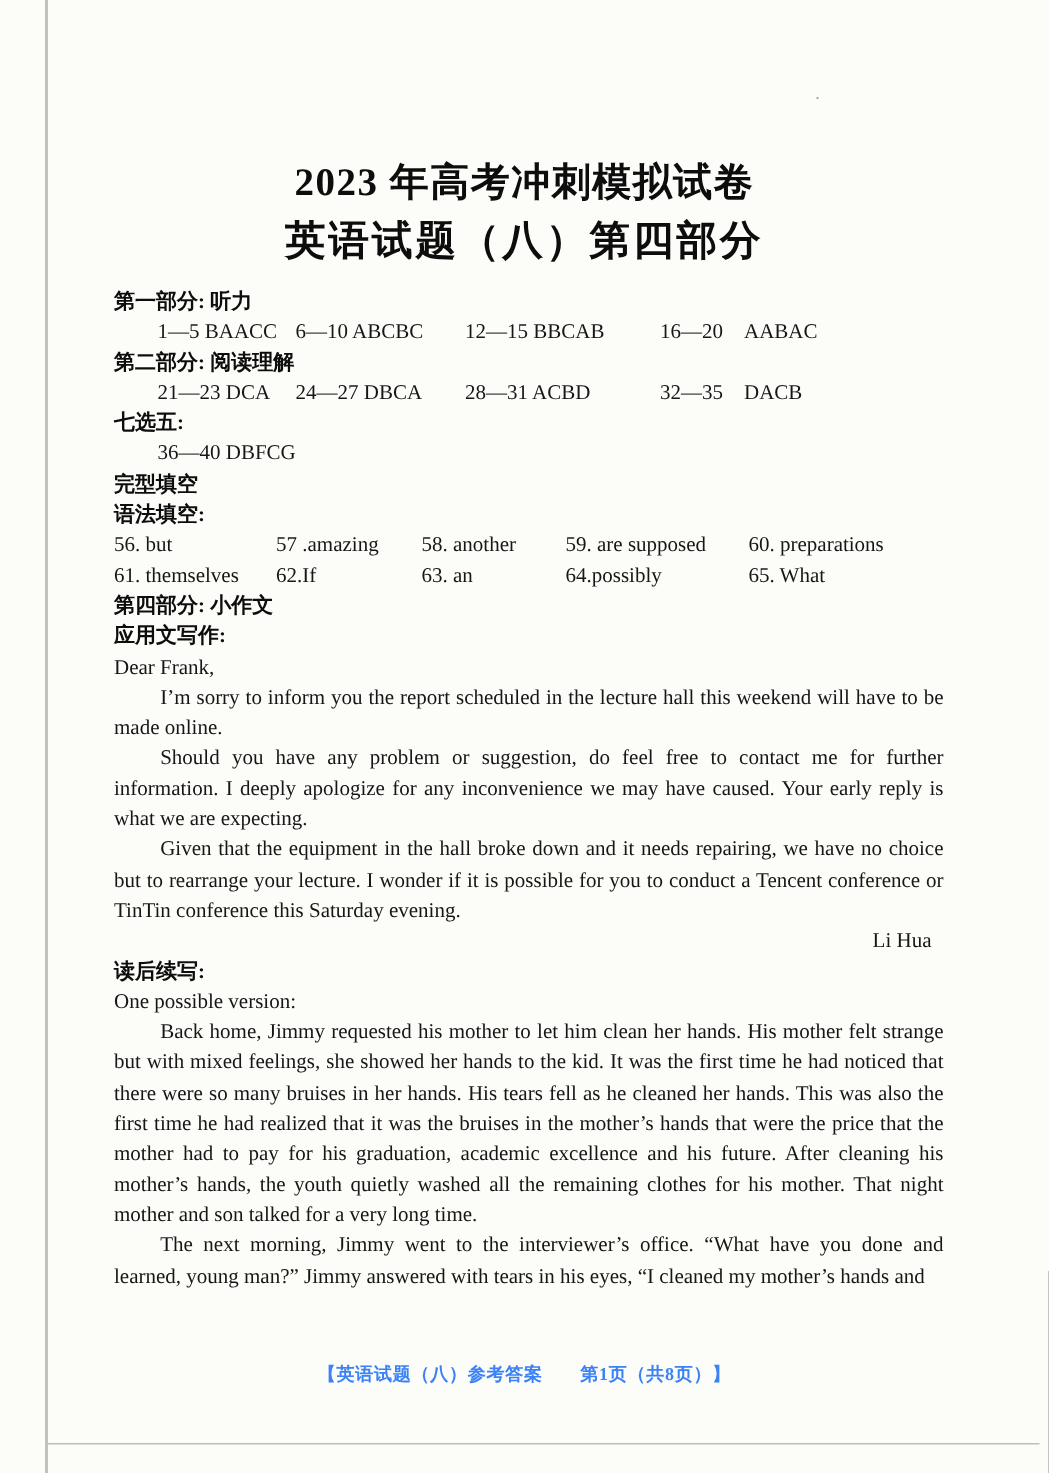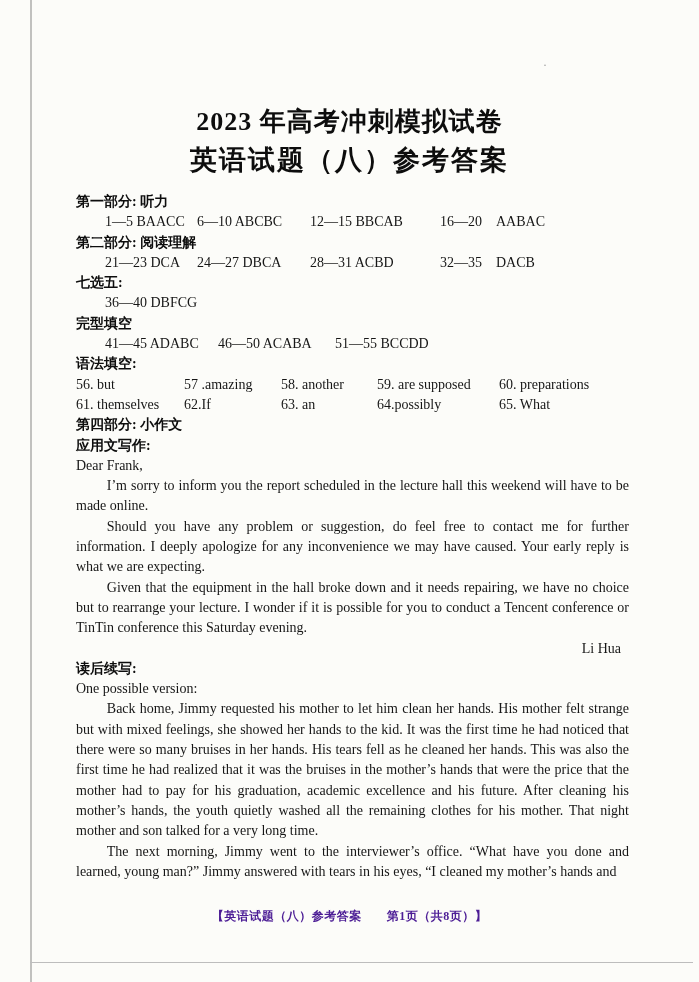--- a/index.html
+++ b/index.html
@@ -53,34 +53,34 @@
   .ansline.three span:nth-child(2) { width: 117px; }
   .grammar-row {
     display: grid;
     grid-template-columns: 108px 97px 96px 122px 1fr;
   }
   .para { text-indent: 2.2em; text-align: justify; }
   .closing { text-align: right; padding-right: 8px; }
   .footer {
     position: absolute; top: 908px; left: 0; width: 100%;
     text-align: center;
-    font-size: 12px; font-weight: 700; color: #4c1d95;
+    font-size: 12px; font-weight: 700; color: #3b82f6;
     letter-spacing: .5px;
   }
 </style>
 </head>
 <body>
 
 <div class="page">
   <span class="edge-left"></span>
   <span class="edge-bottom"></span>
   <span class="speck">·</span>
 
   <h1 class="title">2023 年高考冲刺模拟试卷</h1>
-  <h2 class="subtitle">英语试题（八）参考答案</h2>
+  <h2 class="subtitle">英语试题（八）第四部分</h2>
 
   <div class="content">
 
     <p class="h">第一部分: 听力</p>
     <p class="ansline four indent">
       <span>1—5 BAACC</span>
       <span>6—10 ABCBC</span>
       <span>12—15 BBCAB</span>
       <span>16—20　AABAC</span>
     </p>
@@ -92,25 +92,20 @@
       <span>28—31 ACBD</span>
       <span>32—35　DACB</span>
     </p>
 
     <p class="h">七选五:</p>
     <p class="ansline indent">
       <span>36—40 DBFCG</span>
     </p>
 
     <p class="h">完型填空</p>
-    <p class="ansline three indent">
-      <span>41—45 ADABC</span>
-      <span>46—50 ACABA</span>
-      <span>51—55 BCCDD</span>
-    </p>
 
     <p class="h">语法填空:</p>
     <p class="grammar-row">
       <span>56. but</span>
       <span>57 .amazing</span>
       <span>58. another</span>
       <span>59. are supposed</span>
       <span>60. preparations</span>
     </p>
     <p class="grammar-row">

